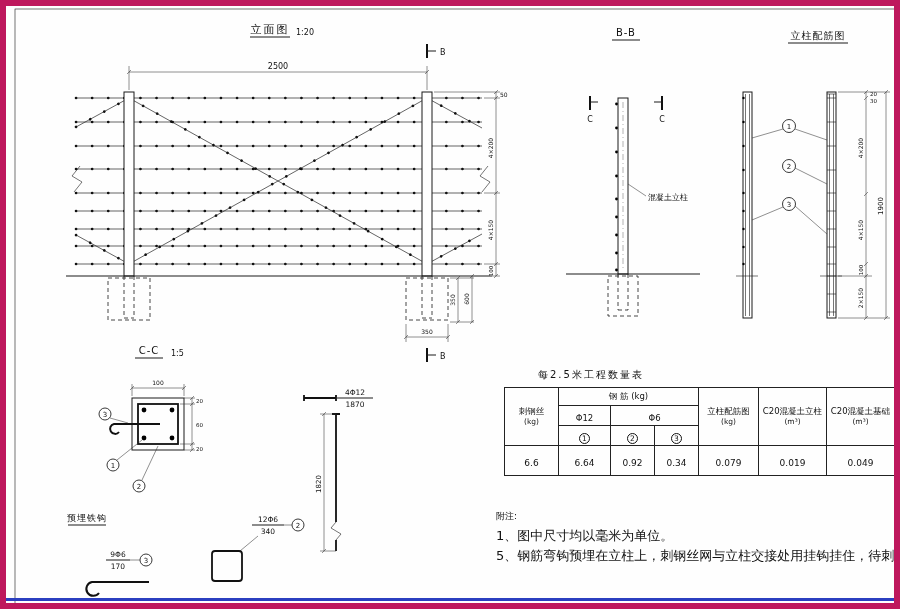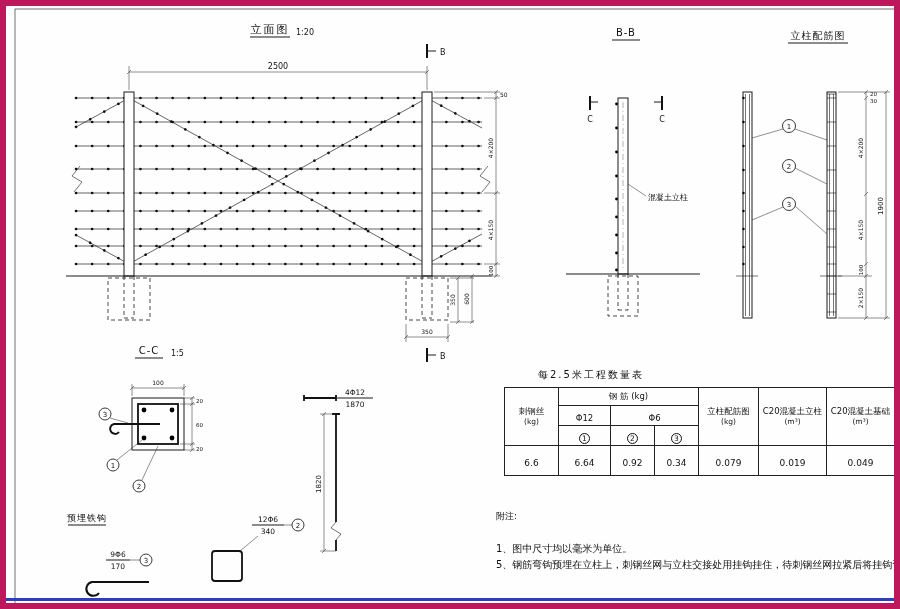--- a/index.html
+++ b/index.html
@@ -22,22 +22,22 @@
   .callout{fill:#fff;stroke:#222;stroke-width:.9}
   .qty{position:absolute;left:498px;top:362px;width:428px}
   .qty-title{font-size:10px;letter-spacing:2px;margin-left:34px;margin-bottom:5px;color:#111}
   table{border-collapse:collapse;width:390px;table-layout:fixed;text-align:center;color:#111}
   td{border:1px solid #222;padding:0;overflow:hidden}
   .h1{font-size:8.5px;line-height:1.15}
   .h2{font-size:7.5px;line-height:1.2}
   .val{font-size:9px}
   .circ{display:inline-block;width:11px;height:11px;line-height:10px;border:1px solid #111;border-radius:50%;font-size:7.5px;text-align:center}
   .notes{position:absolute;left:490px;top:504px;width:404px;color:#111}
-  .notes-heading{font-size:9px;margin-bottom:18px}
-  .note-line{font-size:10px;line-height:1.55;white-space:nowrap}
+  .notes-heading{font-size:9px;margin-bottom:3px}
+  .note-line{font-size:13px;line-height:1.55;white-space:nowrap}
   .blue-strip{position:absolute;left:0;bottom:2px;width:900px;height:3px;background:#2b3fc0}
 </style>
 </head>
 <body>
 
 <div class="sheet">
 
 <svg width="900" height="609" viewBox="0 0 900 609" xmlns="http://www.w3.org/2000/svg" xmlns:xlink="http://www.w3.org/1999/xlink">
 
   <defs>

